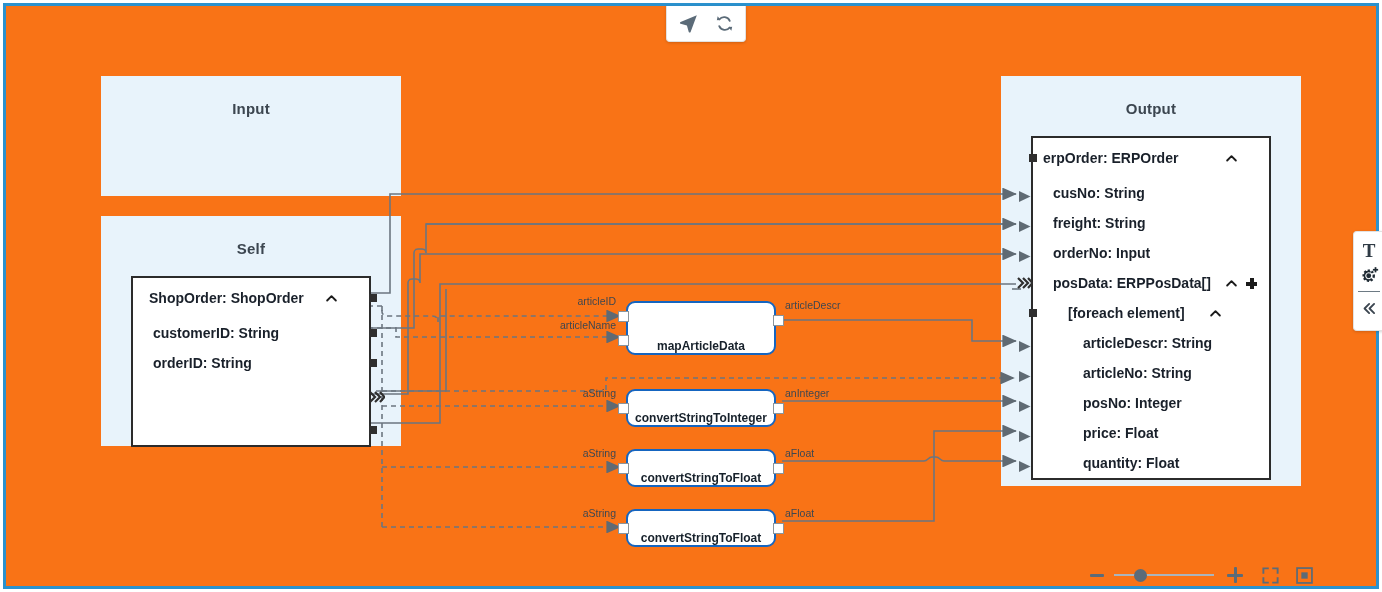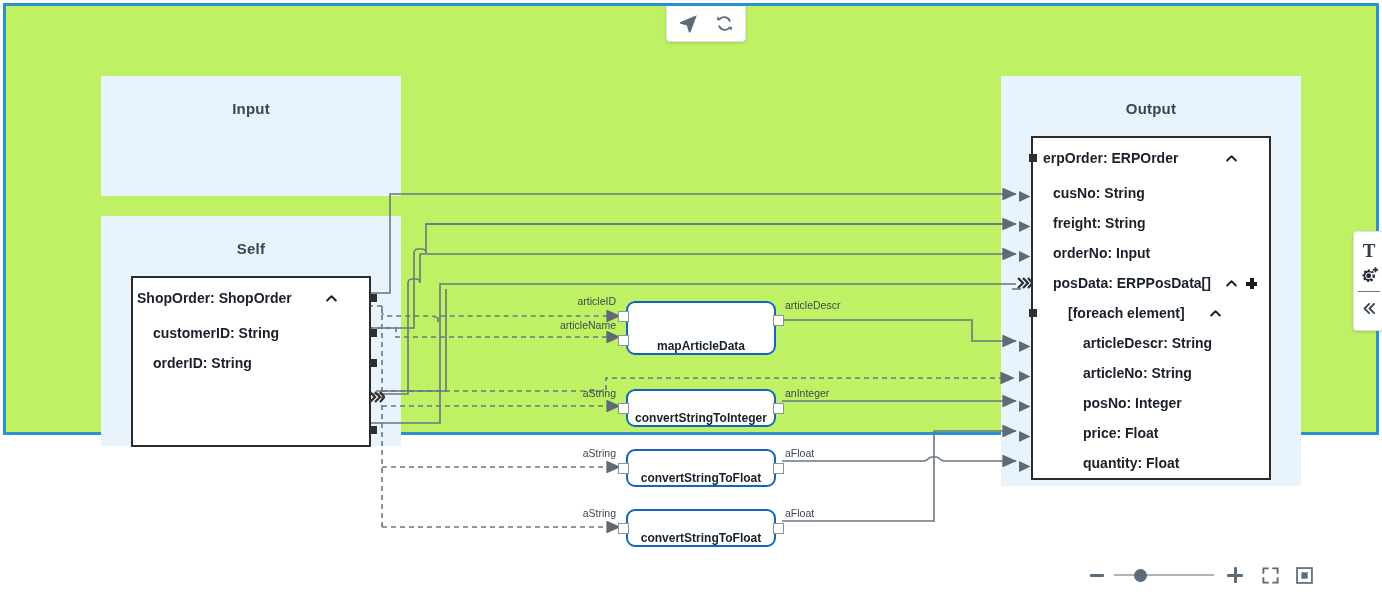--- a/index.html
+++ b/index.html
@@ -11,24 +11,24 @@
     width:1382px;height:592px;
     overflow:hidden;
     background:#ffffff;
     box-sizing:border-box;
   }
 
   
   #canvas-frame{
     position:absolute;
     left:3px;top:3px;
-    width:1376px;height:432px;
+    width:1376px;height:586px;
     border:3px solid #2b92ce;
     box-sizing:border-box;
-    background:#bef264;
+    background:#f97316;
   }
 
   
   #top-toolbar{
     position:absolute;
     left:660px;top:0px;
     width:78px;height:35px;
     background:#ffffff;
     border:1px solid #e2e2e2;
     border-top:none;
@@ -225,21 +225,21 @@
 
     <div class="panel" style="left:95px;top:210px;width:300px;height:230px;">
       <div class="panel-title">Self</div>
     </div>
 
     <div class="panel" style="left:995px;top:70px;width:300px;height:410px;">
       <div class="panel-title">Output</div>
     </div>
 
     <div class="node" id="shop-order-node" style="left: 125px; top: 270px; width: 240px; height: 171px;">
-        <div class="node-row header" style="height: 40px; padding-left: 4px; padding-right: 8px;">
+        <div class="node-row header" style="height: 40px; padding-left: 16px; padding-right: 8px;">
           <div class="row-label">ShopOrder: ShopOrder</div>
           <div class="row-ctl">
             <svg class="chev" width="15" height="15" viewBox="0 0 19 17" aria-hidden="true">
               <path d="M4 11 L9.5 5.5 L15 11" fill="none" stroke="#1b1b1b" stroke-width="2.4" stroke-linecap="round" stroke-linejoin="round"></path>
             </svg>
           </div>
           <div class="row-ctl"></div>
         </div>
         <div style="position: absolute; width: 8px; height: 8px; background: rgb(47, 47, 47); top: 16px; left: 236px;"></div>
         <div class="node-row" style="height: 30px; padding-left: 20px; padding-right: 8px;">

